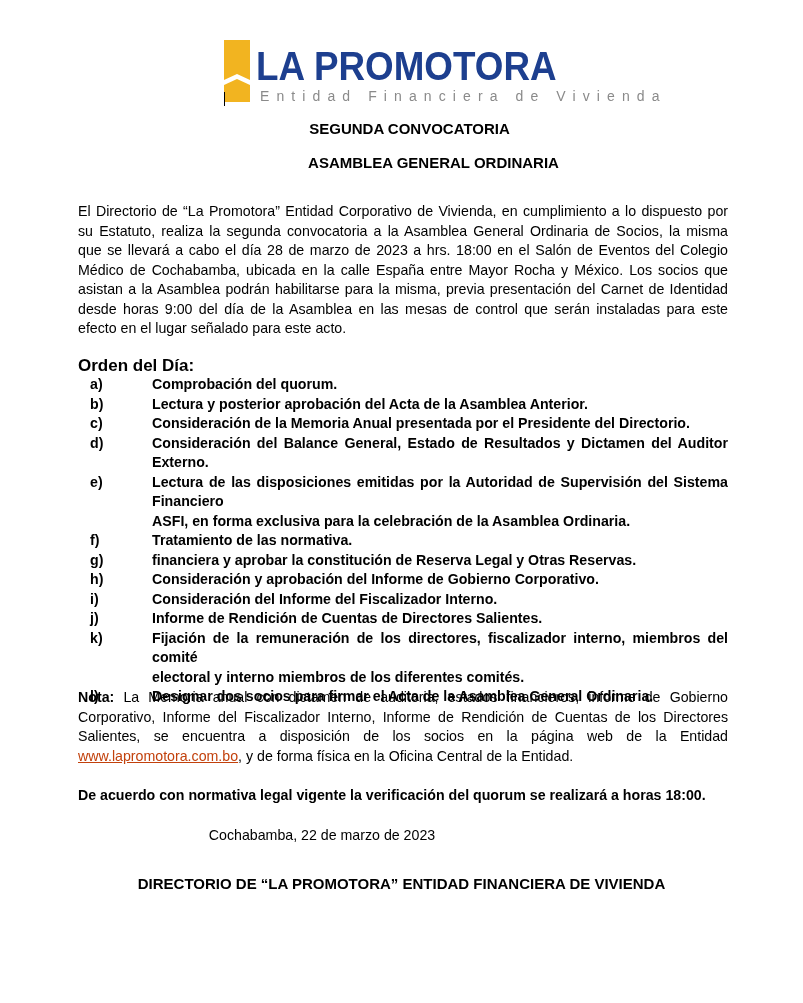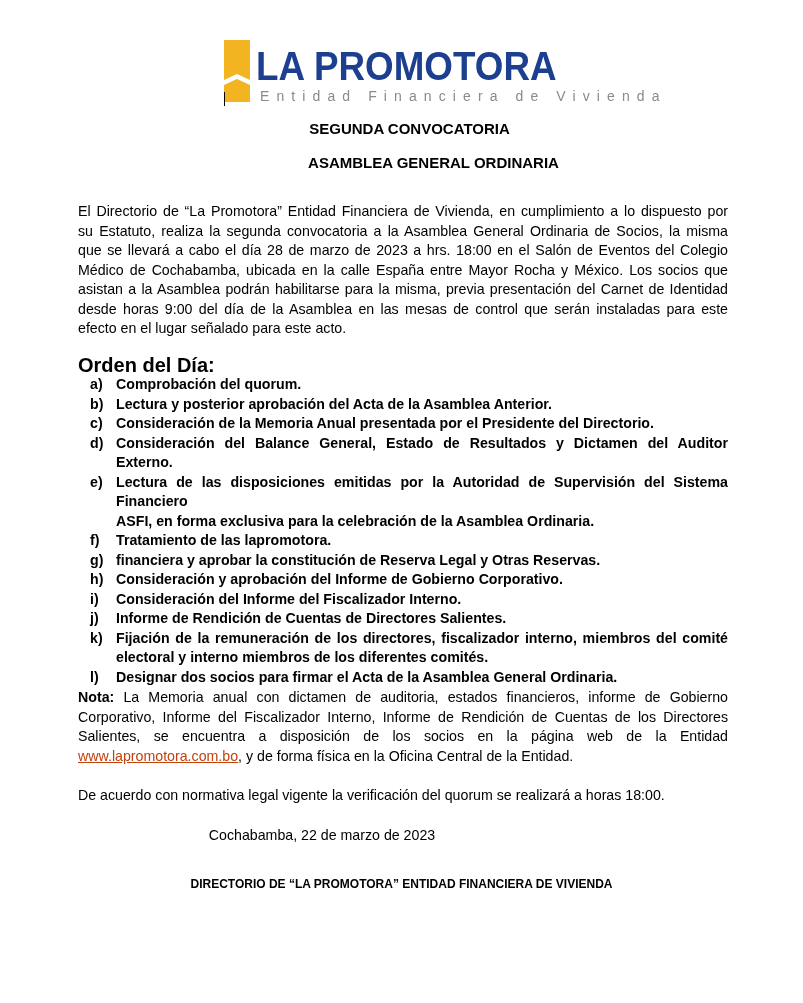--- a/index.html
+++ b/index.html
@@ -15,54 +15,54 @@
               letter-spacing: 7.1px; white-space: nowrap; line-height: 12px; }
   .title { position: absolute; left: 8px; width: 803px; text-align: center; font-weight: bold;
            font-size: 15px; line-height: 30px; }
   .t1 { top: 114px; }
   .t2 { top: 148px; padding-left: 24px; }
   .para { position: absolute; left: 78px; width: 650px; font-size: 14.2px; line-height: 19.5px;
           text-align: justify; }
   .p-intro { top: 202px; }
   .p-intro .ln { display: block; text-align: justify; text-align-last: justify; }
   .p-intro .ln.last { text-align-last: left; }
-  .orden { position: absolute; left: 78px; top: 356px; font-weight: bold; font-size: 20px; line-height: 19.5px; }
+  .orden { position: absolute; left: 78px; top: 356px; font-weight: bold; font-size: 17px; line-height: 19.5px; }
   .agenda { position: absolute; left: 90px; top: 375px; width: 638px; margin: 0; padding: 0; list-style: none;
             font-weight: bold; font-size: 14.2px; line-height: 19.5px; }
   .agenda li { position: relative; padding-left: 26px; text-align: justify; }
   .agenda li .letter { position: absolute; left: 0; top: 0; }
-  .agenda li .ln { display: block; text-align: justify; text-align-last: justify; }
+  .agenda li .ln { display: block; text-align: justify; text-align-last: justify; margin-left: 36px; }
   .agenda li .ln.last { text-align-last: left; }
   .p-nota { top: 688px; }
   .p-nota .ln { display: block; text-align: justify; text-align-last: justify; }
   .p-nota .ln.last { text-align-last: left; }
   .nota-label { font-weight: bold; }
   .link { color: #c2410c; text-decoration: underline; }
-  .p-quorum { top: 786px; }
+  .p-quorum { top: 786px; font-weight: bold; }
   .place-date { position: absolute; left: 0; width: 644px; top: 826px; text-align: center; font-size: 14.2px; line-height: 19.5px; }
-  .signature { position: absolute; left: 0; width: 803px; top: 874px; text-align: center; font-weight: bold; font-size: 12px; line-height: 20px; }
+  .signature { position: absolute; left: 0; width: 803px; top: 874px; text-align: center; font-weight: bold; font-size: 15px; line-height: 20px; }
 </style>
 </head>
 <body>
 
 <div class="logo">
   <svg class="logo-mark" viewBox="0 0 26 62" width="26" height="62">
     <polygon points="0,0 26,0 26,40 13,34 0,40" fill="#f2b420"></polygon>
     <polygon points="0,45 13,39 26,45 26,62 0,62" fill="#f2b420"></polygon>
   </svg>
   <div class="logo-cursor"></div>
   <div class="logo-title">LA PROMOTORA</div>
   <div class="logo-sub">Entidad Financiera de Vivienda</div>
 </div>
 
 <div class="title t1">SEGUNDA CONVOCATORIA</div>
 <div class="title t2">ASAMBLEA GENERAL ORDINARIA</div>
 
 <div class="para p-intro">
-  <span class="ln">El Directorio de “La Promotora” Entidad Financiera de Vivienda, en cumplimiento a lo dispuesto por</span>
+  <span class="ln">El Directorio de “La Promotora” Entidad Corporativo de Vivienda, en cumplimiento a lo dispuesto por</span>
   <span class="ln">su Estatuto, realiza la segunda convocatoria a la Asamblea General Ordinaria de Socios, la misma</span>
   <span class="ln">que se llevará a cabo el día 28 de marzo de 2023 a hrs. 18:00 en el Salón de Eventos del Colegio</span>
   <span class="ln">Médico de Cochabamba, ubicada en la calle España entre Mayor Rocha y México. Los socios que</span>
   <span class="ln">asistan a la Asamblea podrán habilitarse para la misma, previa presentación del Carnet de Identidad</span>
   <span class="ln">desde horas 9:00 del día de la Asamblea en las mesas de control que serán instaladas para este</span>
   <span class="ln last">efecto en el lugar señalado para este acto.</span>
 </div>
 
 <div class="orden">Orden del Día:</div>
 
@@ -83,21 +83,21 @@
     <span class="letter">d)</span>
     <span class="ln last">Consideración del Balance General, Estado de Resultados y Dictamen del Auditor Externo.</span>
   </li>
   <li>
     <span class="letter">e)</span>
     <span class="ln">Lectura de las disposiciones emitidas por la Autoridad de Supervisión del Sistema Financiero</span>
     <span class="ln last">ASFI, en forma exclusiva para la celebración de la Asamblea Ordinaria.</span>
   </li>
   <li>
     <span class="letter">f)</span>
-    <span class="ln last">Tratamiento de las lapromotora.</span>
+    <span class="ln last">Tratamiento de las normativa.</span>
   </li>
   <li>
     <span class="letter">g)</span>
     <span class="ln last">financiera y aprobar la constitución de Reserva Legal y Otras Reservas.</span>
   </li>
   <li>
     <span class="letter">h)</span>
     <span class="ln last">Consideración y aprobación del Informe de Gobierno Corporativo.</span>
   </li>
   <li>

